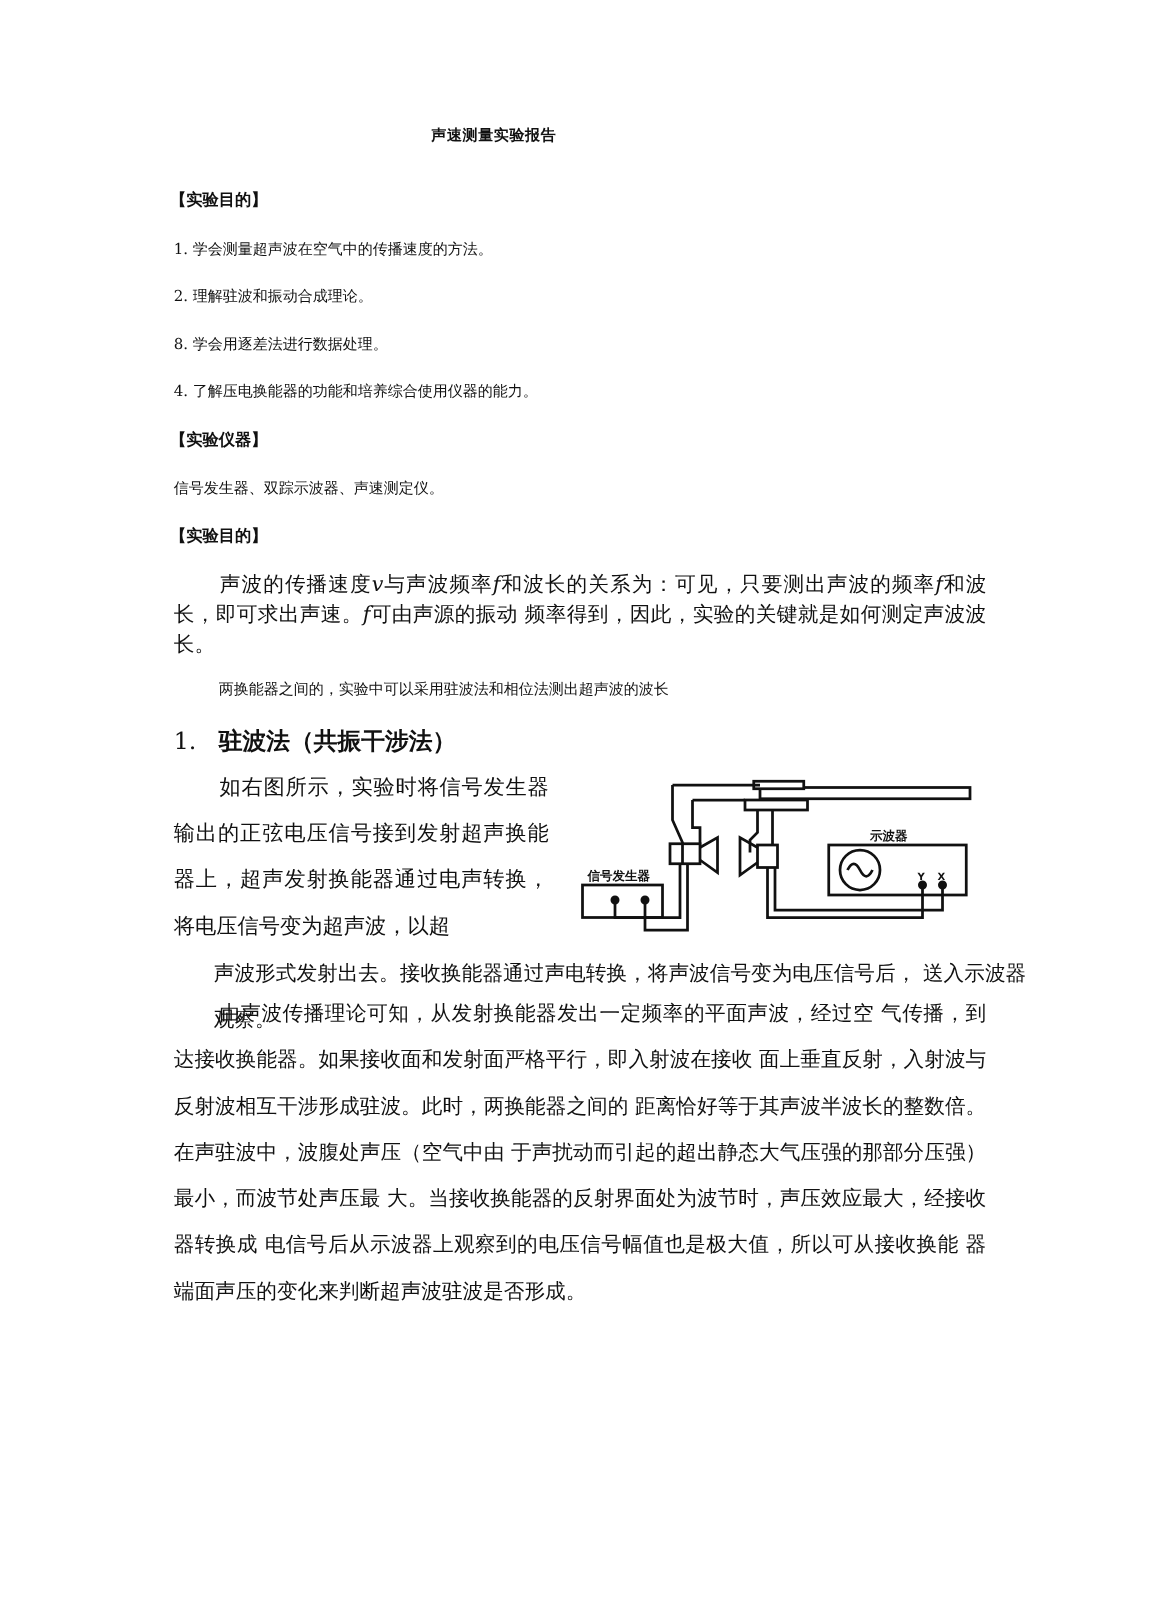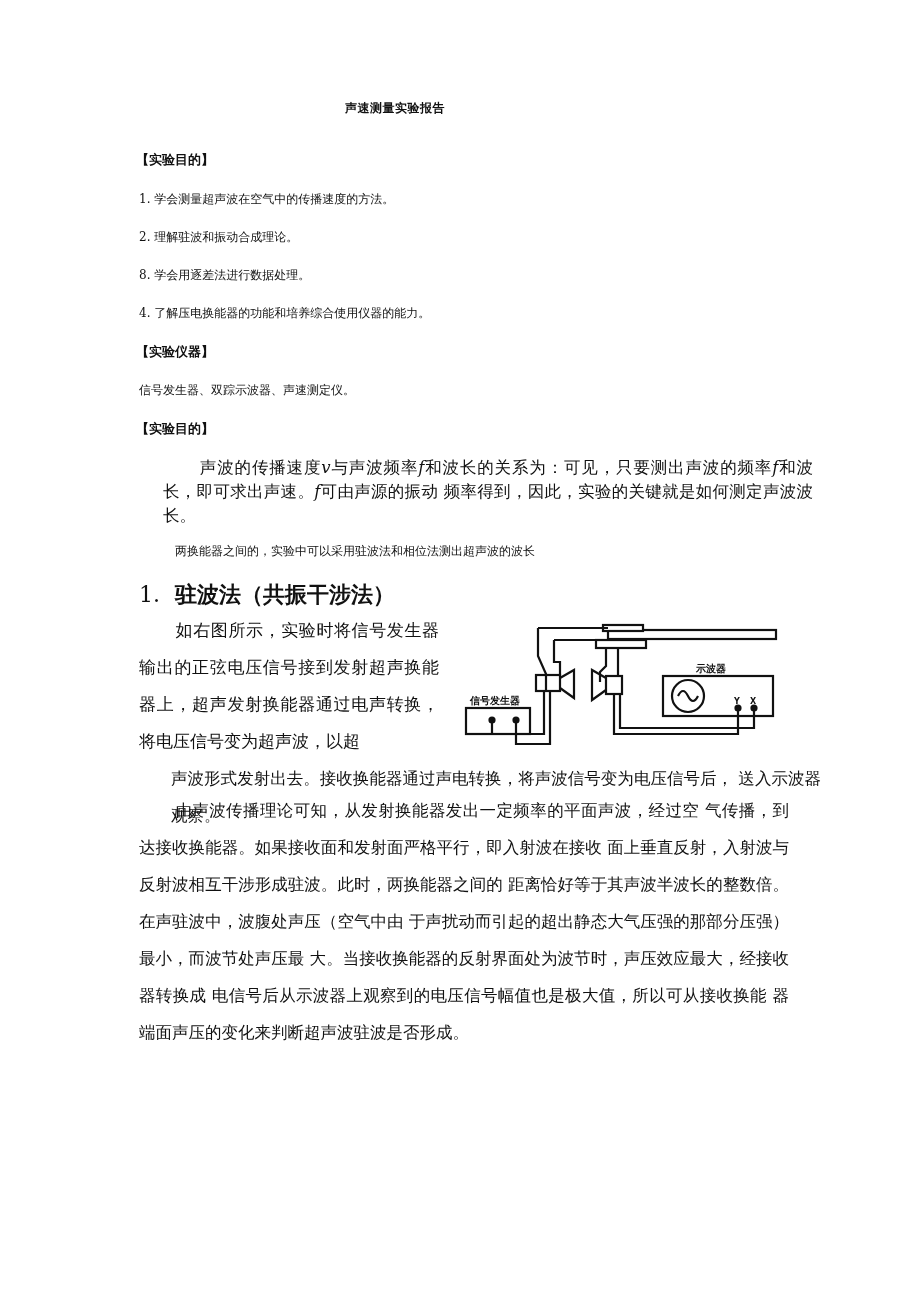--- a/index.html
+++ b/index.html
@@ -21,21 +21,21 @@
   .para {
     position: absolute; left: 139px; width: 650px;
     font-size: 16.5px; line-height: 29px; text-align: justify;
     text-justify: inter-character; white-space: normal;
   }
   .para .indent { display: inline-block; width: 36px; }
   .para-tight { line-height: 24px; }
   .para-wide { line-height: 37px; }
   .math { font-style: italic; }
   .sub-heading {
-    left: 139px; font-size: 22px;
+    left: 139px; font-size: 19px;
   }
   .sub-heading .num { display: inline-block; width: 36px; }
   .sub-heading .txt { font-weight: bold; font-family: "DejaVu Sans", "Liberation Sans", sans-serif; }
   .side-para {
     position: absolute; left: 139px; width: 300px; font-size: 17px;
     line-height: 37px; white-space: normal; text-align: justify;
   }
   .diagram { position: absolute; left: 458px; top: 616px; width: 330px; height: 132px; }
 </style>
 </head>
@@ -49,21 +49,21 @@
   <div class="abs line" style="top:191px;">1. 学会测量超声波在空气中的传播速度的方法。</div>
   <div class="abs line" style="top:229px;">2. 理解驻波和振动合成理论。</div>
   <div class="abs line" style="top:267px;">8. 学会用逐差法进行数据处理。</div>
   <div class="abs line" style="top:305px;">4. 了解压电换能器的功能和培养综合使用仪器的能力。</div>
 
   <div class="abs heading" style="top:343px;">【实验仪器】</div>
   <div class="abs line" style="top:382px;">信号发生器、双踪示波器、声速测定仪。</div>
 
   <div class="abs heading" style="top:420px;">【实验目的】</div>
 
-  <div class="para para-tight" style="top:456px;margin-left:24px;">
+  <div class="para para-tight" style="top:456px;">
     <span class="indent"></span><span>声波的传播速度</span><span class="math">v</span><span>与声波频率</span><span class="math">f</span><span>和波长的关系为：可见，只要测出声波的频率</span><span class="math">f</span><span>和波长，即可求出声速。</span><span class="math">f</span><span>可由声源的振动 频率得到，因此，实验的关键就是如何测定声波波长。</span>
   </div>
 
   <div class="abs line" style="top:543px; left:175px;">两换能器之间的，实验中可以采用驻波法和相位法测出超声波的波长</div>
 
   <div class="abs sub-heading" style="top:580px;">
     <span class="num">1.</span><span class="txt">驻波法（共振干涉法）</span>
   </div>
 
   <div class="side-para" style="top:612px;">

